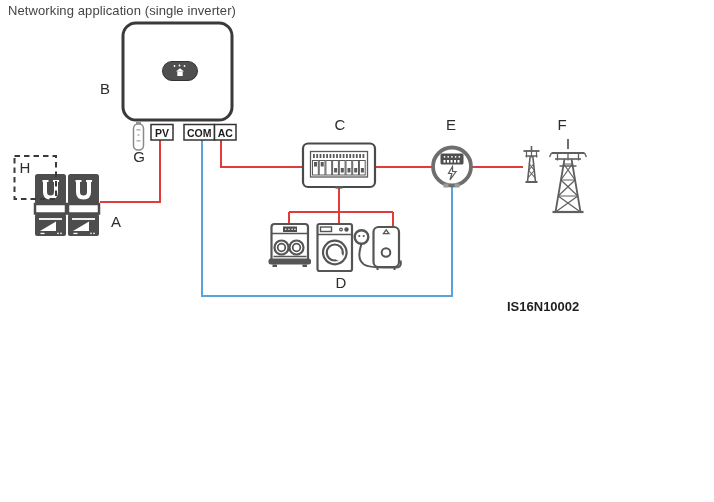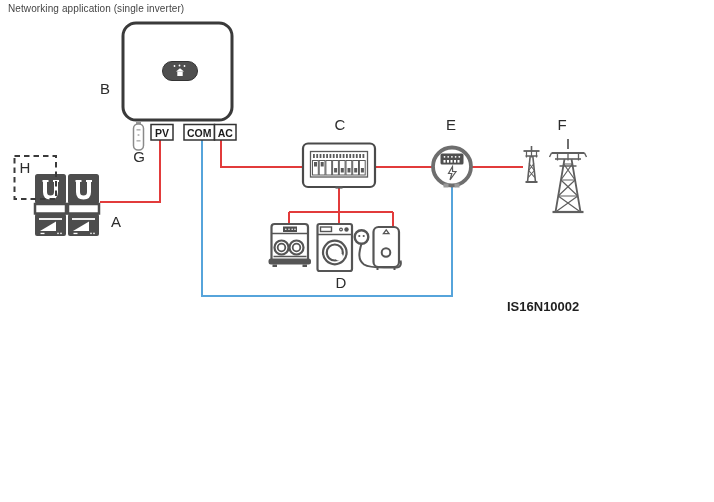--- a/index.html
+++ b/index.html
@@ -1,21 +1,21 @@
 <!DOCTYPE html>
 <html style="--wire-ac-red: #e23b3b; --wire-com-blue: #56a4db;"><head>
 <meta charset="utf-8">
 <style>
   html,body{margin:0;padding:0;}
   body{
     width:714px;height:502px;position:relative;background:#ffffff;
     font-family:"Liberation Sans",sans-serif;overflow:hidden;
   }
   .page-title{
-    position:absolute;left:8px;top:3px;font-size:10px;color:#454545;
+    position:absolute;left:8px;top:3px;font-size:13px;color:#454545;
     letter-spacing:.1px;
   }
   .diagram{position:absolute;left:0;top:0;width:714px;height:360px;}
   svg text{font-family:"Liberation Sans",sans-serif;}
   .node-label{font-size:15px;fill:#2c2c2c;}
   .port-label{font-size:10.5px;font-weight:bold;fill:#1c1c1c;}
   .figure-id{font-size:13px;font-weight:600;fill:#1f1f1f;}
   .wire-red{stroke:var(--wire-ac-red,#e23b3b);stroke-width:2;fill:none;}
   .wire-blue{stroke:var(--wire-com-blue,#56a4db);stroke-width:2;fill:none;}
   .legend{position:absolute;left:0;top:360px;width:714px;height:142px;}

